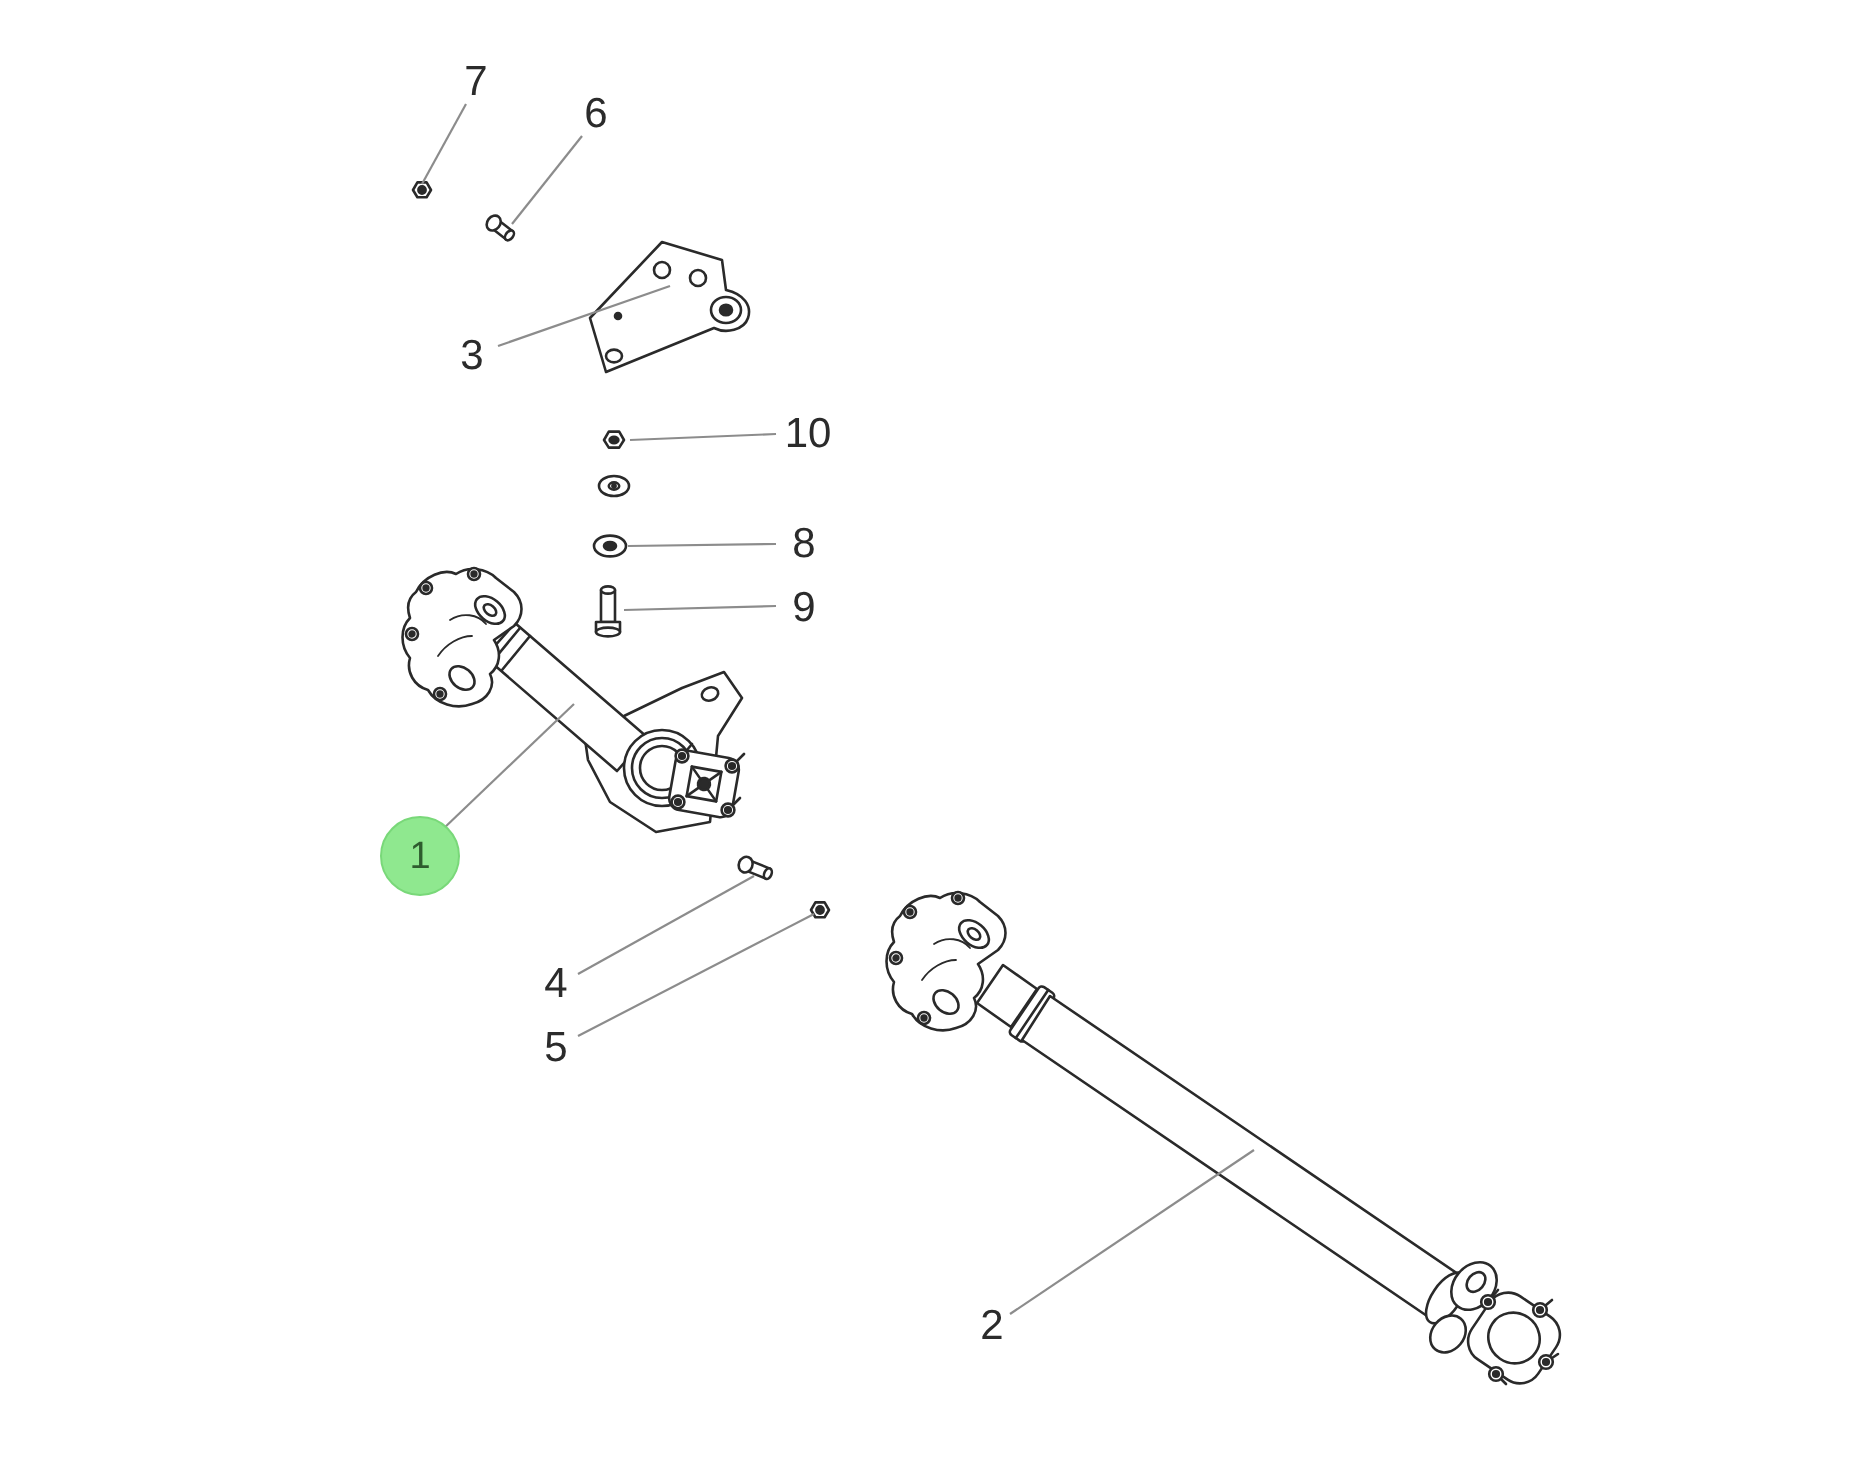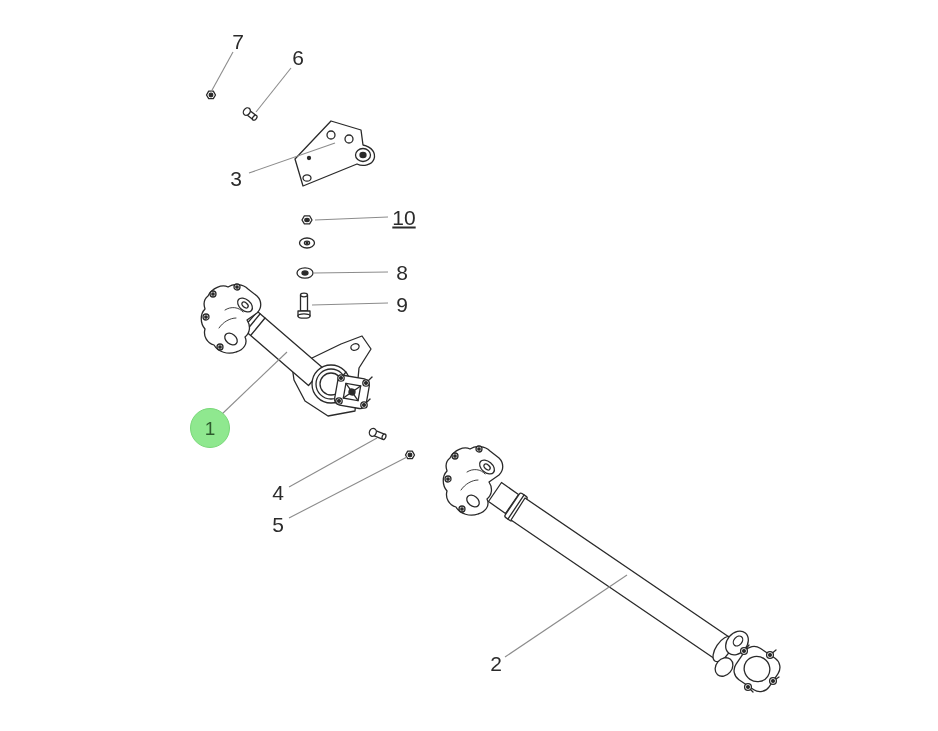--- a/index.html
+++ b/index.html
@@ -8,21 +8,21 @@
     font-family:"Liberation Sans", sans-serif; overflow:hidden;
   }
   .artwork { position:absolute; left:0; top:0; }
   .callout {
     position:absolute; transform:translate(-50%,-50%);
     font-size:21px; line-height:1; color:#2b2b2b; user-select:none;
   }
   .pos-7  { left:238px; top:41px;  }
   .pos-6  { left:298px; top:57px;  }
   .pos-3  { left:236px; top:178px; }
-  .pos-10 { left:404px; top:217px;text-decoration:underline; }
+  .pos-10 { left:404px; top:217px; }
   .pos-8  { left:402px; top:272px; }
   .pos-9  { left:402px; top:304px; }
   .pos-4  { left:278px; top:492px; }
   .pos-5  { left:278px; top:524px; }
   .pos-2  { left:496px; top:663px; }
   .pos-1 {
     left:210px; top:428px; width:38px; height:38px;
     background:#8fe88f; border:1px solid #79d879; border-radius:50%;
     display:flex; align-items:center; justify-content:center;
     font-size:19px; color:#2e5c2e; cursor:pointer;

